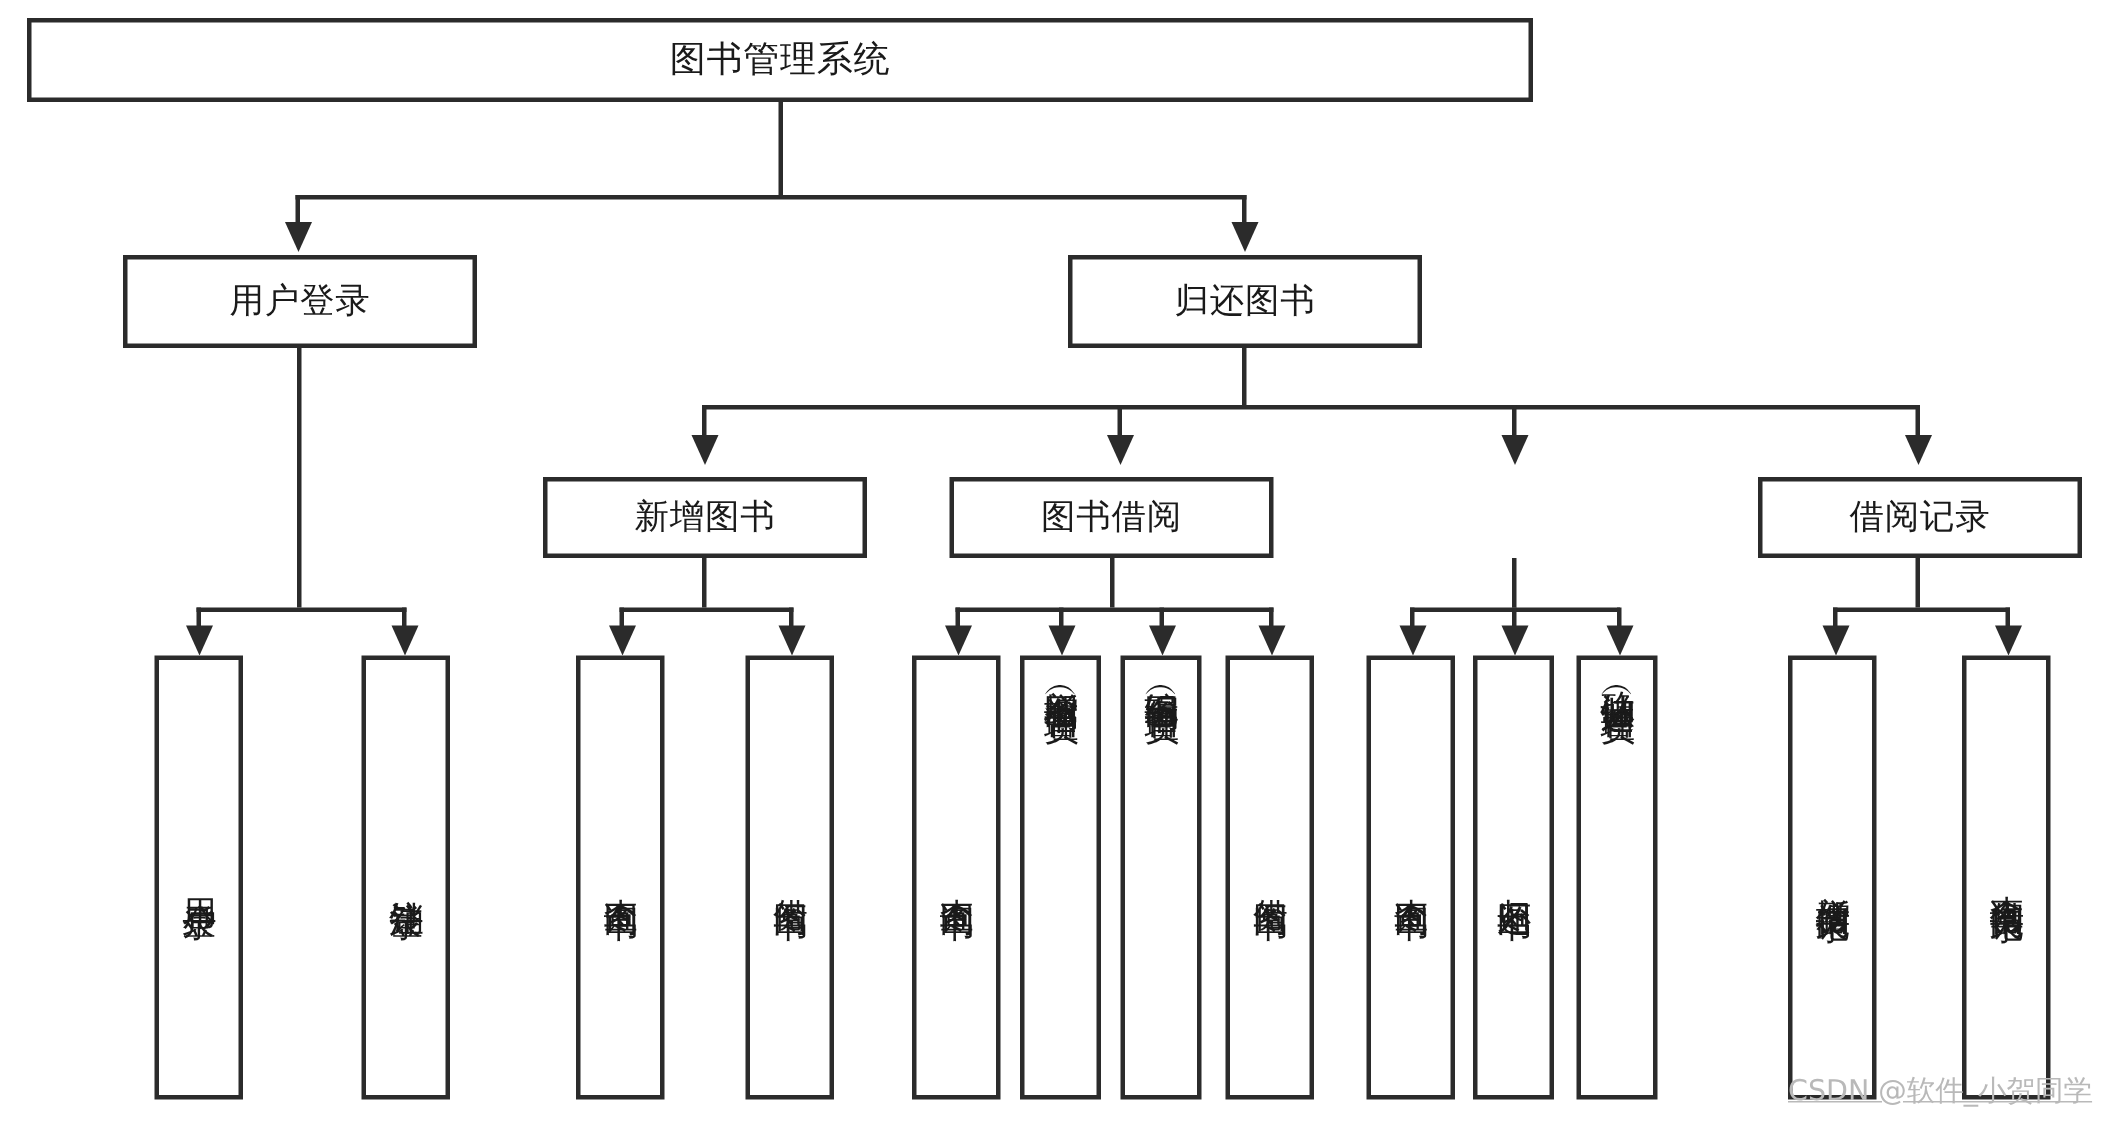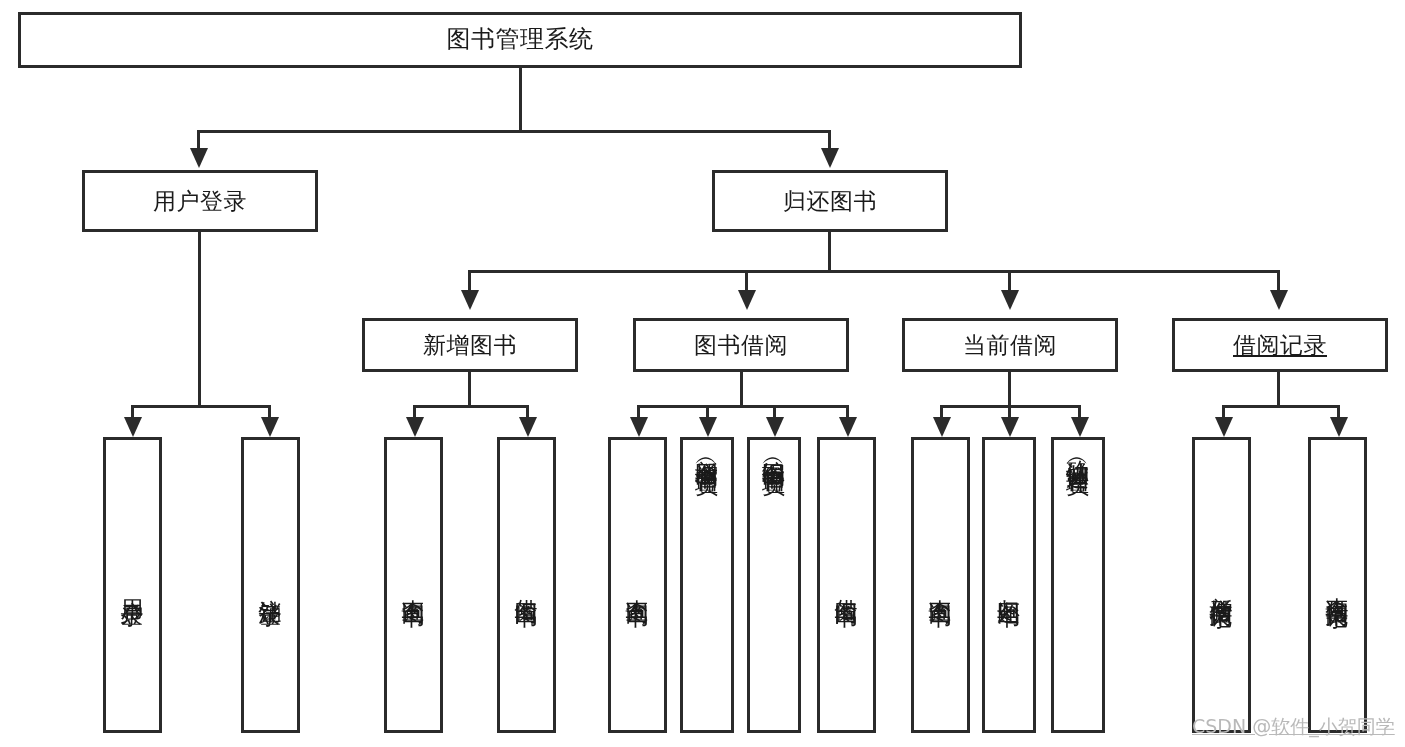--- a/index.html
+++ b/index.html
@@ -128,24 +128,21 @@
 
   <div class="vline" style="left:1277px; top:270px; height:22px;"></div>
   <div class="arrow" style="left:1270px; top:290px;"></div>
 
   <div class="node" style="left:362px; top:318px; width:216px; height:54px;">
     <span class="label">新增图书</span>
   </div>
   <div class="node" style="left:633px; top:318px; width:216px; height:54px;">
     <span class="label">图书借阅</span>
   </div>
-  <div class="node" style="left:902px; top:318px; width:216px; height:54px;">
-    <span class="label">当前借阅</span>
-  </div>
-  <div class="node" style="left:1172px; top:318px; width:216px; height:54px;text-decoration:underline;">
+  <div class="node" style="left:1172px; top:318px; width:216px; height:54px;">
     <span class="label">借阅记录</span>
   </div>
 
   <div class="vline" style="left:468px; top:372px; height:33px;"></div>
   <div class="hline" style="left:413px; top:405px; width:116px;"></div>
   <div class="vline" style="left:413px; top:405px; height:14px;"></div>
   <div class="arrow" style="left:406px; top:417px;"></div>
   <div class="vline" style="left:526px; top:405px; height:14px;"></div>
   <div class="arrow" style="left:519px; top:417px;"></div>
 

